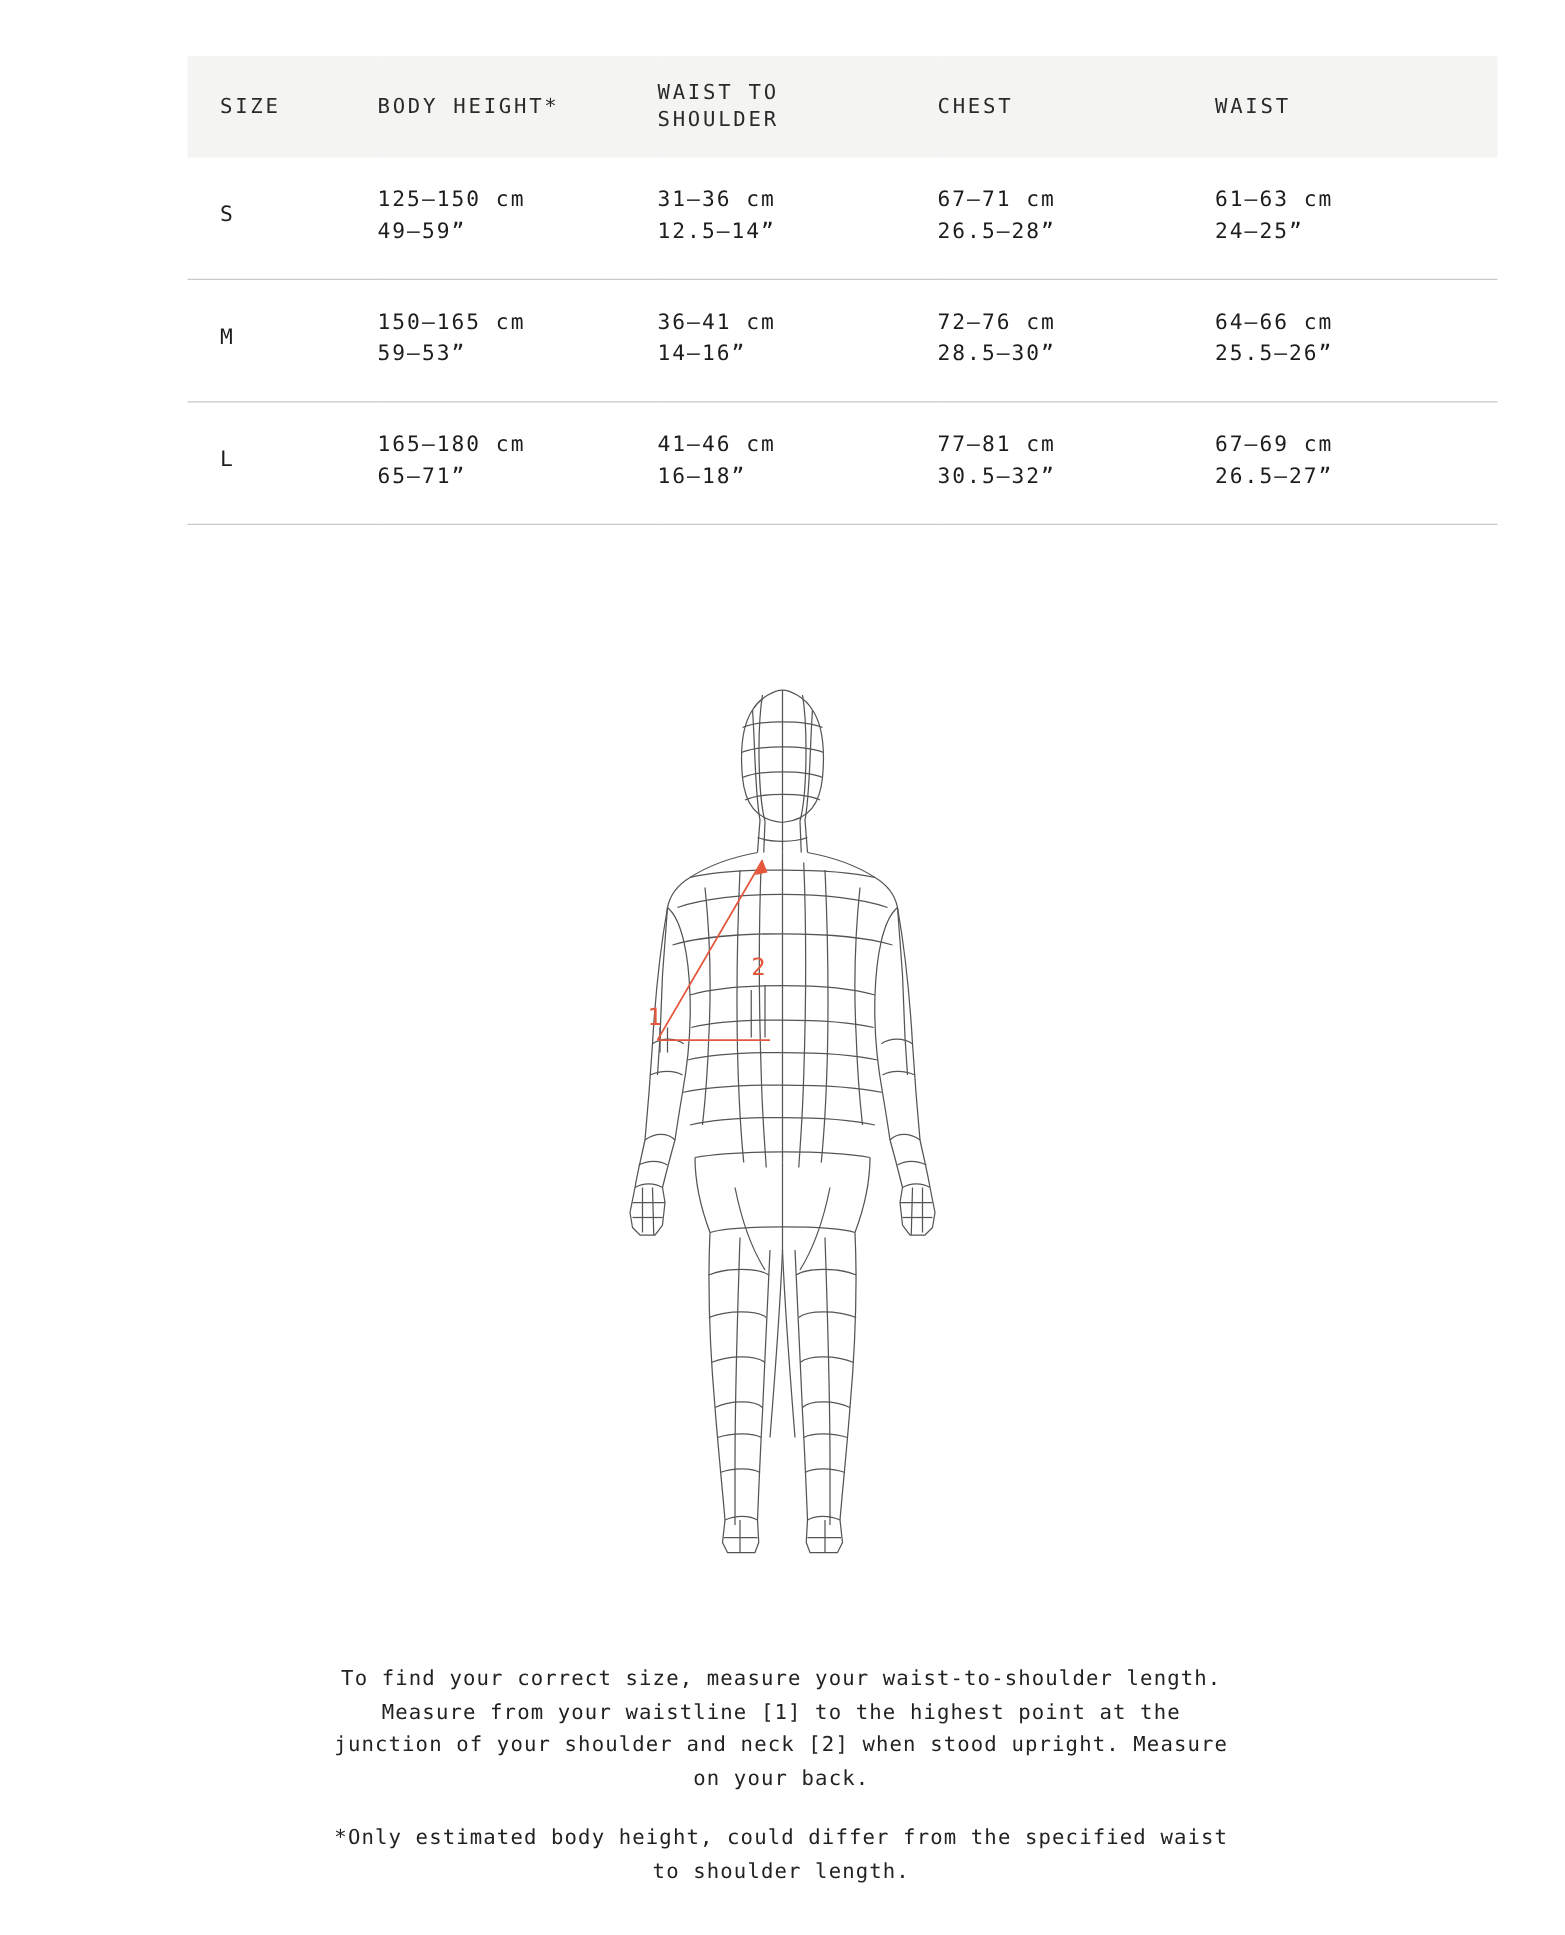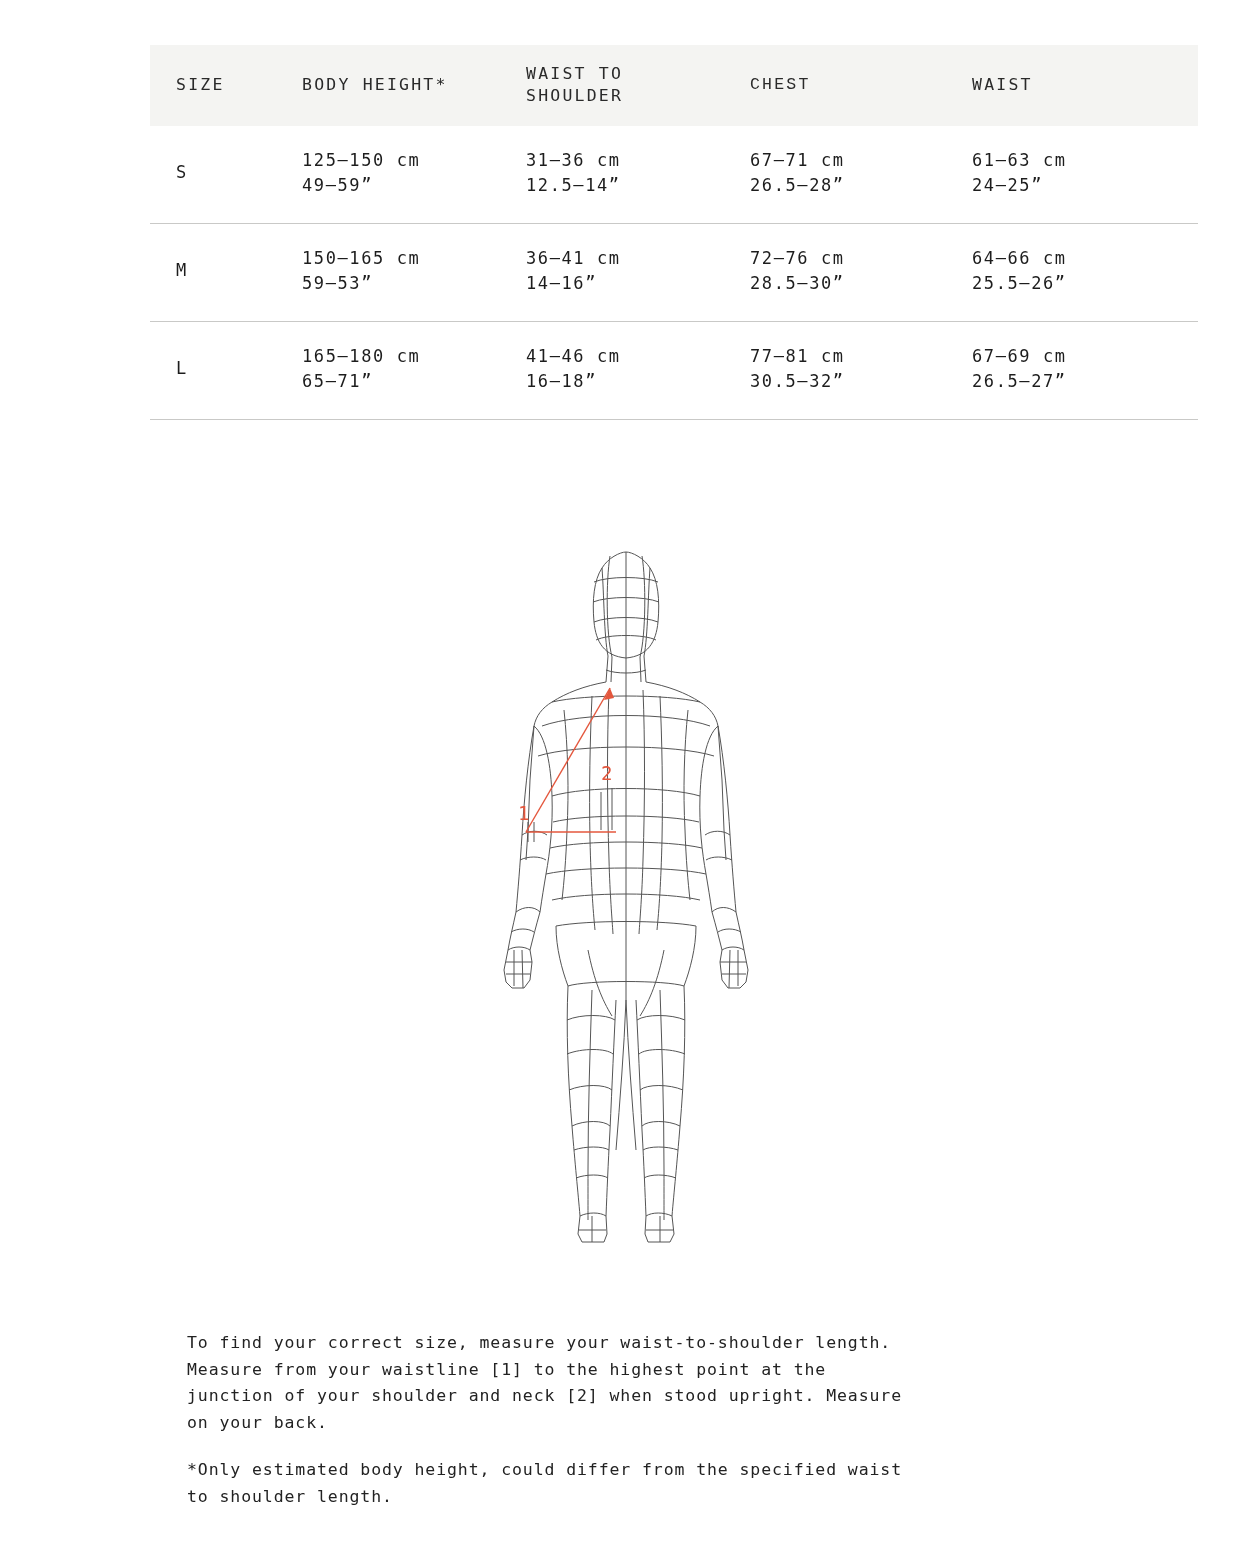--- a/index.html
+++ b/index.html
@@ -42,21 +42,21 @@
     font-size: 16.5px;
     letter-spacing: 2.2px;
     color: #2a2a2a;
     padding: 18px 0 18px 0;
     vertical-align: middle;
     line-height: 1.35;
   }
   .size-table th.c0 { padding-left: 26px; width: 126px; }
   .size-table th.c1 { width: 224px; }
   .size-table th.c2 { width: 224px; }
-  .size-table th.c3 { width: 222px; font-family: Liberation Mono, monospace; }
+  .size-table th.c3 { width: 222px; }
   .size-table th.c4 { width: 226px; }
 
   .size-table tbody td {
     font-size: 17px;
     letter-spacing: 1.6px;
     color: #1d1d1d;
     padding: 22px 0 24px 0;
     vertical-align: middle;
     border-bottom: 1px solid #c9c9c7;
     line-height: 1.5;
@@ -81,23 +81,24 @@
     height: 760px;
   }
   .figure-wrap svg {
     display: block;
     margin: 0 auto;
   }
 
   
   .notes {
     position: absolute;
-    left: 187px;
+    left: 175px;
     top: 1330px;
     width: 900px;
+    text-align: center;
   }
   .notes p {
     margin: 0;
     font-size: 16.5px;
     line-height: 1.62;
     letter-spacing: 0.9px;
     color: #222222;
     white-space: pre-wrap;
   }
   .notes p.second {

